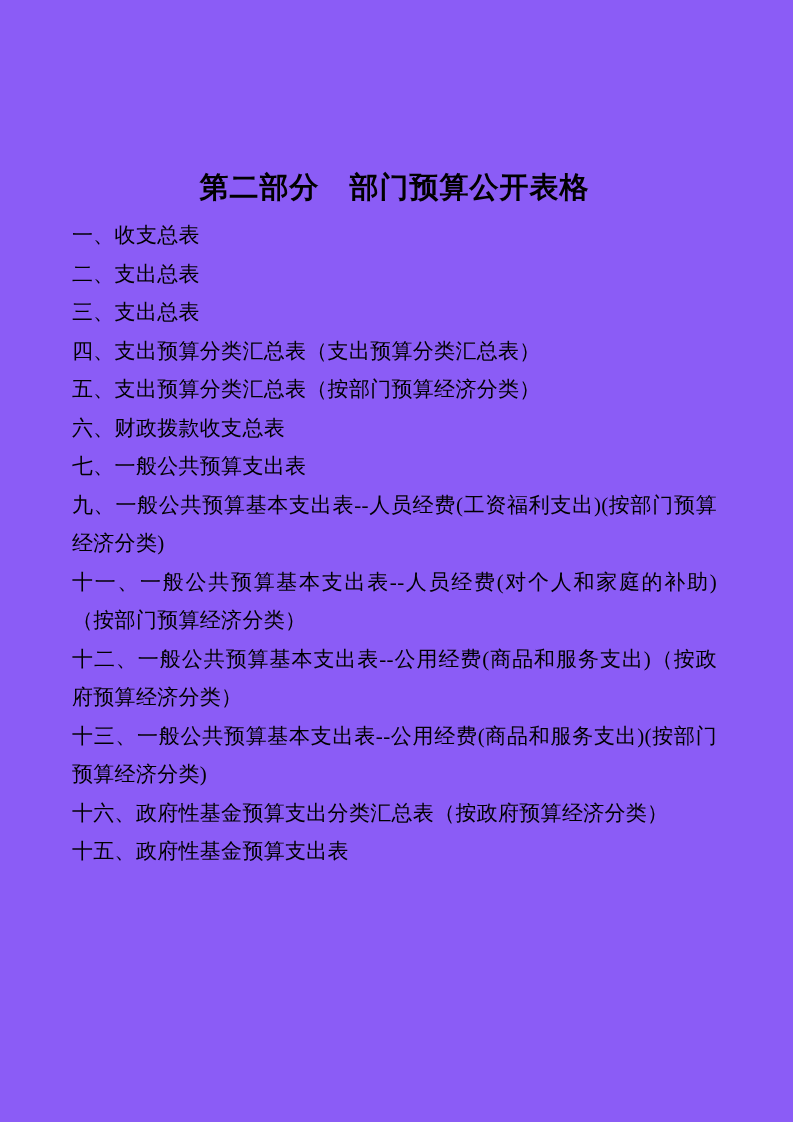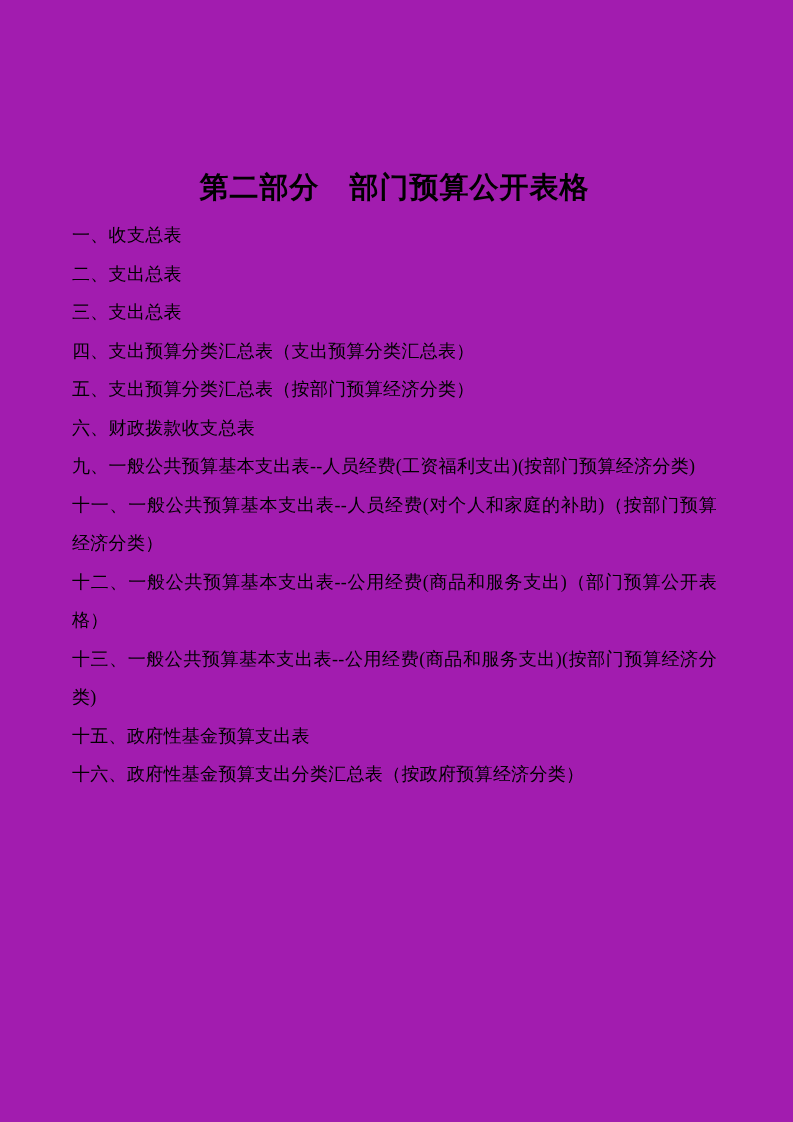--- a/index.html
+++ b/index.html
@@ -4,40 +4,40 @@
 <style>
   html, body {
     margin: 0;
     padding: 0;
     background: #ffffff;
   }
   .page {
     position: relative;
     width: 793px;
     height: 1122px;
-    background: #a21caf;
+    background: #8b5cf6;
     box-sizing: border-box;
     padding: 170px 76px 0 72px;
     color: #000000;
     overflow: hidden;
   }
   .doc-title {
     margin: 0 0 12px 0;
     font-family: "Liberation Sans", "DejaVu Sans", sans-serif;
     font-weight: bold;
     font-size: 29px;
     line-height: 34px;
     text-align: center;
     color: #000000;
     letter-spacing: 1px;
     white-space: nowrap;
   }
   .toc {
     font-family: "Liberation Serif", "DejaVu Serif", serif;
-    font-size: 18px;
+    font-size: 21px;
     color: #000000;
   }
   .toc-item {
     margin: 0;
     padding: 0;
     line-height: 38.5px;
     text-align: justify;
     letter-spacing: 0.3px;
   }
 </style>
@@ -46,20 +46,21 @@
 
 <div class="page">
   <h1 class="doc-title">第二部分　部门预算公开表格</h1>
   <div class="toc">
     <p class="toc-item">一、收支总表</p>
     <p class="toc-item">二、支出总表</p>
     <p class="toc-item">三、支出总表</p>
     <p class="toc-item">四、支出预算分类汇总表（支出预算分类汇总表）</p>
     <p class="toc-item">五、支出预算分类汇总表（按部门预算经济分类）</p>
     <p class="toc-item">六、财政拨款收支总表</p>
+    <p class="toc-item">七、一般公共预算支出表</p>
     <p class="toc-item">九、一般公共预算基本支出表--人员经费(工资福利支出)(按部门预算经济分类)</p>
     <p class="toc-item">十一、一般公共预算基本支出表--人员经费(对个人和家庭的补助)（按部门预算经济分类）</p>
-    <p class="toc-item">十二、一般公共预算基本支出表--公用经费(商品和服务支出)（部门预算公开表格）</p>
+    <p class="toc-item">十二、一般公共预算基本支出表--公用经费(商品和服务支出)（按政府预算经济分类）</p>
     <p class="toc-item">十三、一般公共预算基本支出表--公用经费(商品和服务支出)(按部门预算经济分类)</p>
+    <p class="toc-item">十六、政府性基金预算支出分类汇总表（按政府预算经济分类）</p>
     <p class="toc-item">十五、政府性基金预算支出表</p>
-    <p class="toc-item">十六、政府性基金预算支出分类汇总表（按政府预算经济分类）</p>
   </div>
 </div>
 
 </body></html>

